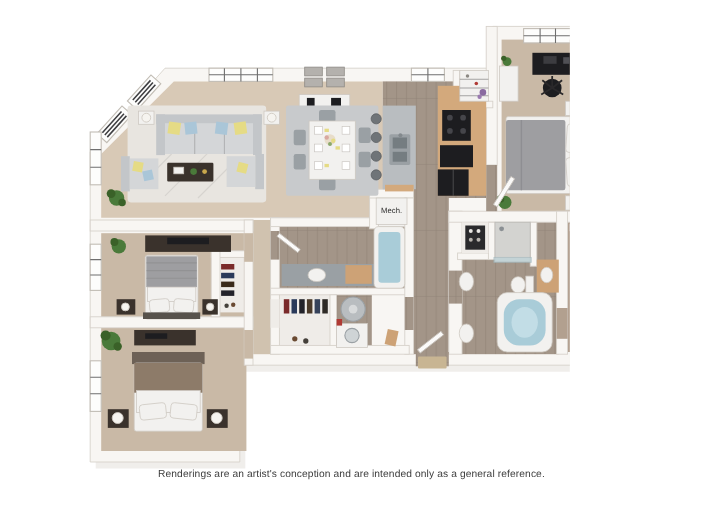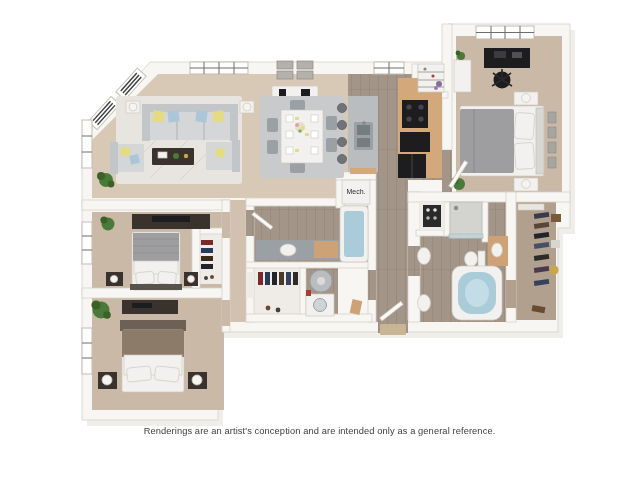--- a/index.html
+++ b/index.html
@@ -1,17 +1,17 @@
 <!DOCTYPE html>
 <html style="--page-bg: #ffffff; --wall: #f8f6f3; --wall-line: #d6d1ca; --wall-shadow: #e4e0da; --carpet-main: #d8c9b6; --carpet-bedroom: #c9b9a6; --carpet-hall: #d0c2af; --closet-floor: #efece8; --walkin-floor: #b2a08f; --wood: #a39588; --wood-line: #8f8276; --water: #a9ccd8; --counter-tan: #d3a97c; --cabinet-tan: #cda276; --appliance-black: #1d1d20; --island-gray: #b9bdc0; --metal-gray: #9aa0a4; --sofa-gray: #d4d6d8; --sofa-back: #c3c6c9; --pillow-yellow: #e5db85; --pillow-blue: #aac6d8; --plant-green: #4a7a3a; --plant-dark: #3a6128; --furniture-dark: #3a322c; --rug-light: #e8e5e0; --rug-gray: #c8cacc; --bed-gray: #9e9ea1; --bed-brown: #8d7b69; --headboard-brown: #6d6156; --linen: #f2f1ef; --mat-tan: #c8b593; --text-color: #3d3d3d;"><head>
 <meta charset="utf-8">
 <style>
   html,body{margin:0;padding:0;}
   body{font-family:"Liberation Sans", sans-serif;}
-  #canvas{position:relative;width:639px;height:479px;background:var(--page-bg,#fff);overflow:hidden;}
+  #canvas{position:relative;width:518px;height:479px;background:var(--page-bg,#fff);overflow:hidden;}
   .plan-svg{position:absolute;left:0;top:0;}
 
   
   .w{fill:var(--wall);stroke:var(--wall-line);stroke-width:.8;}
   .shadow{fill:var(--wall-shadow);}
   .fc{fill:var(--carpet-main);}   .fb{fill:var(--carpet-bedroom);}
   .fh{fill:var(--carpet-hall);}   .fcl{fill:var(--closet-floor);}
   .fwk{fill:var(--walkin-floor);} .fw{fill:url(#woodpat);}
   .pw{fill:var(--wood);} .pwl{fill:var(--wood-line);}
   .dk{fill:var(--furniture-dark);}

